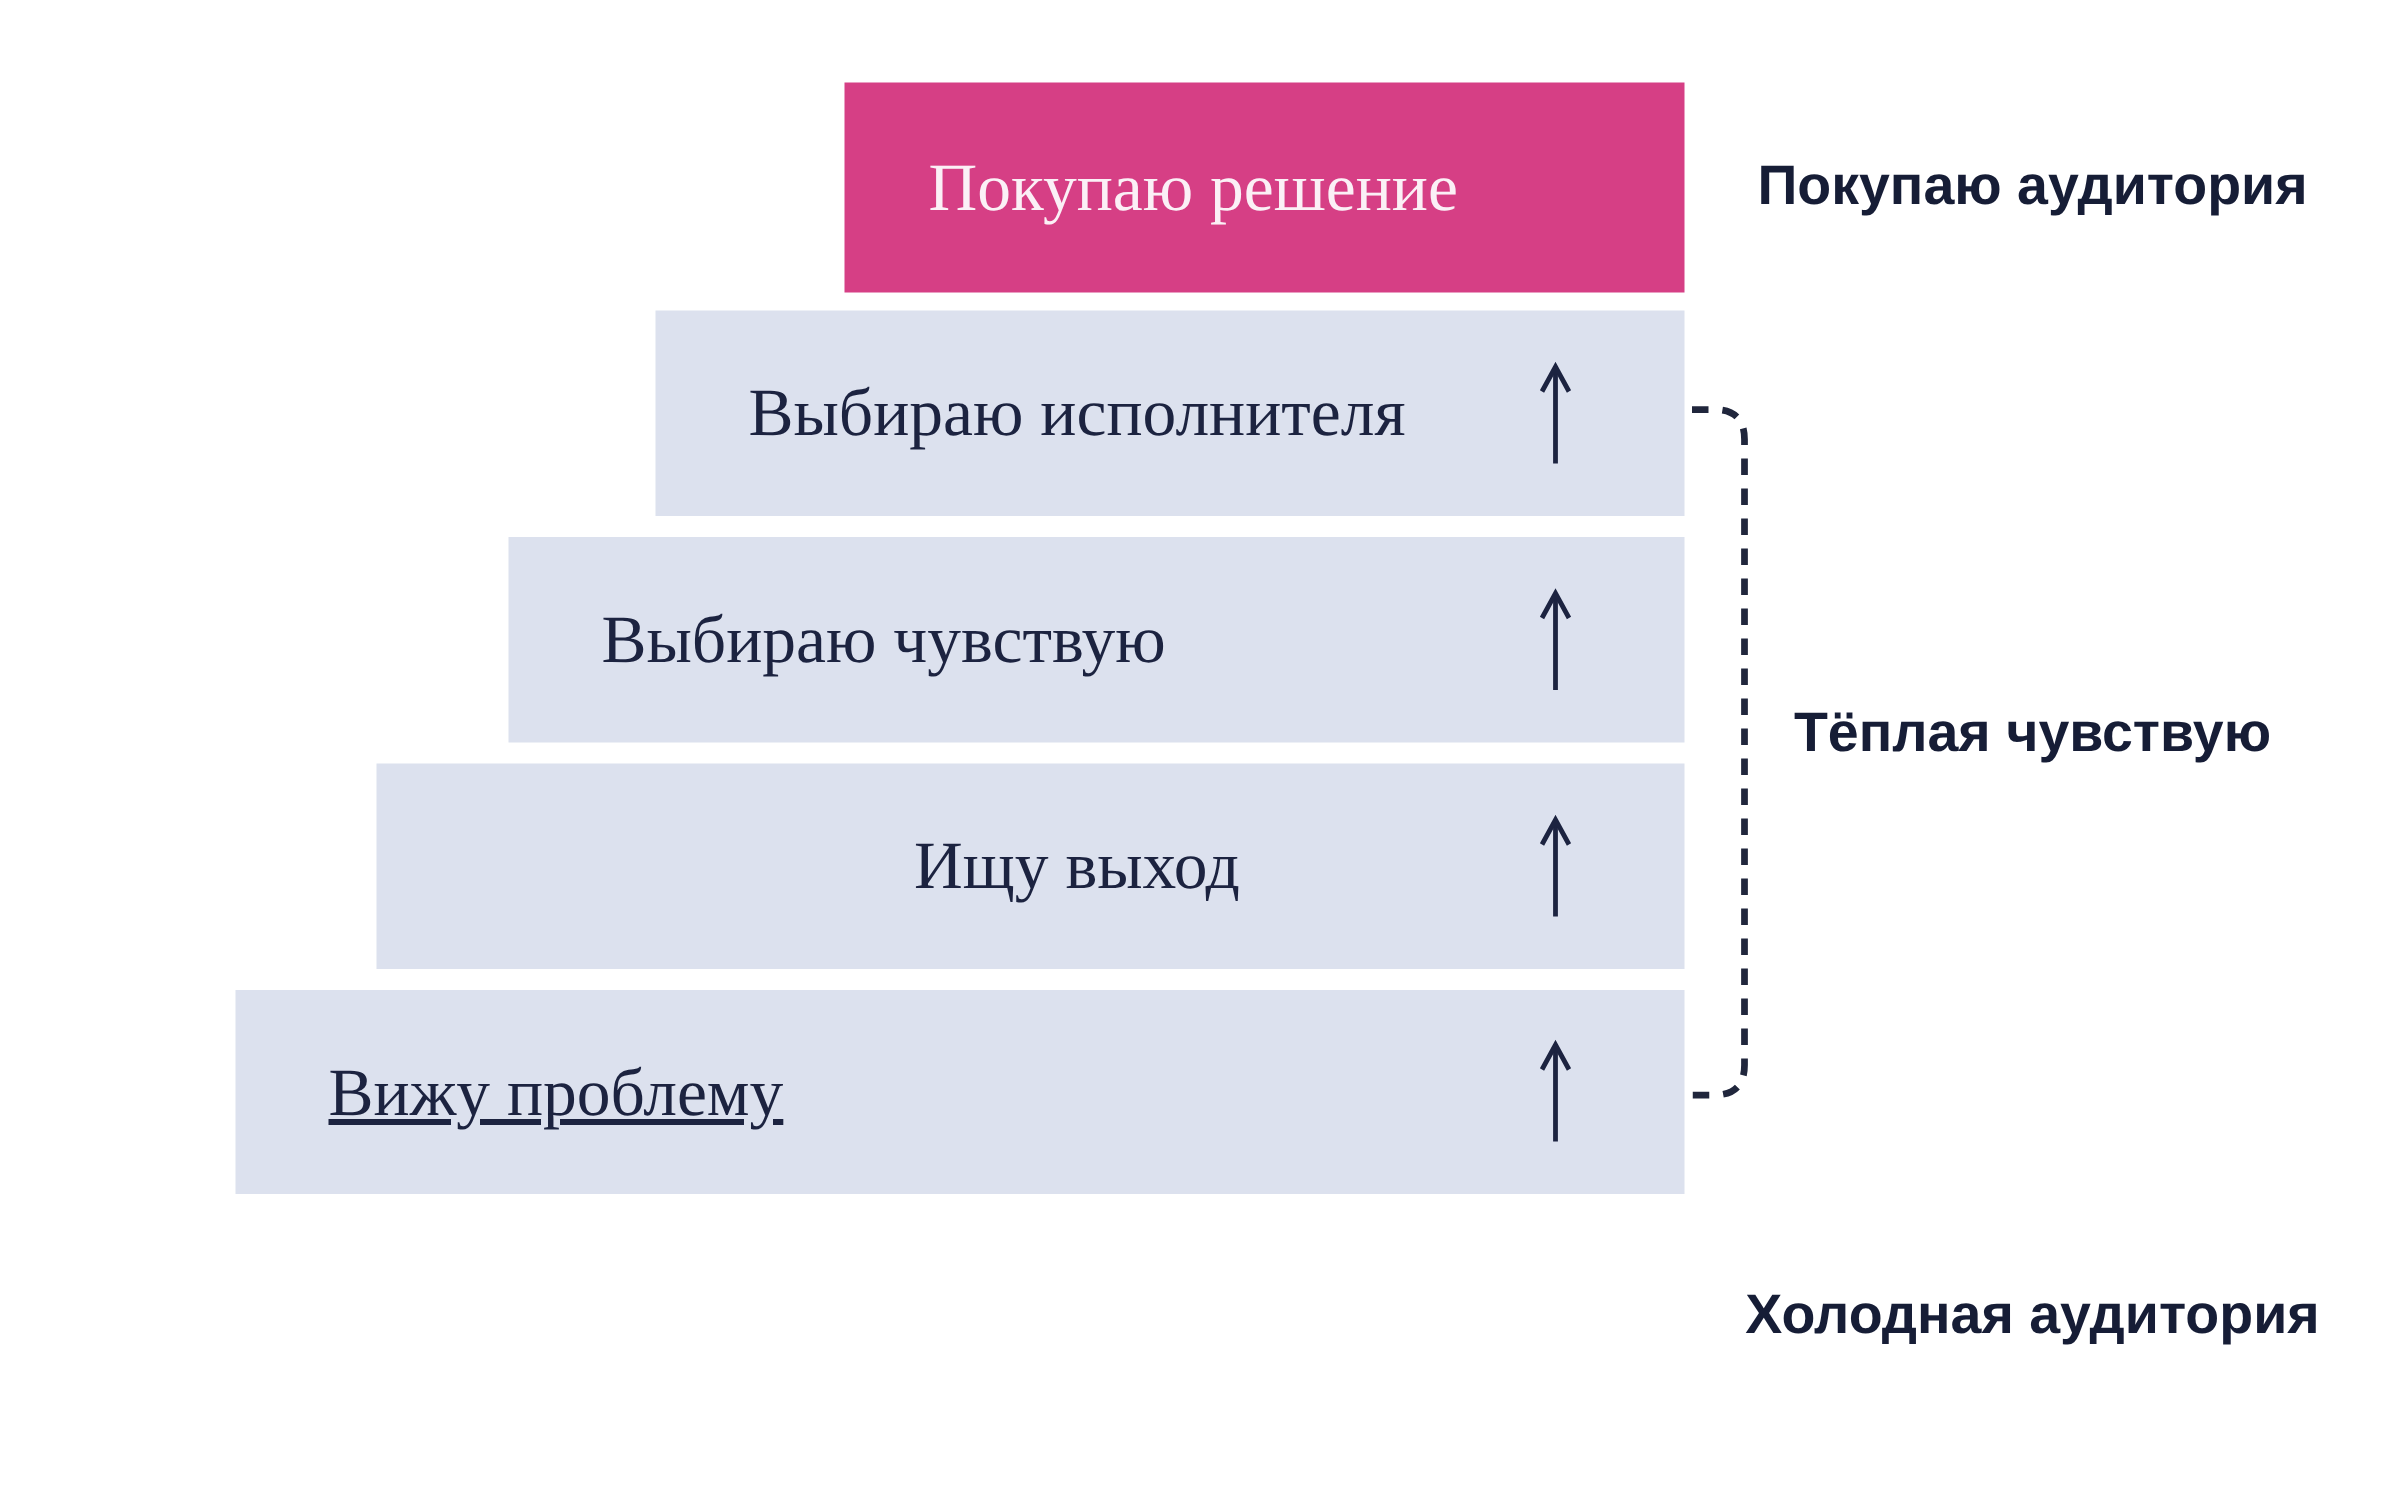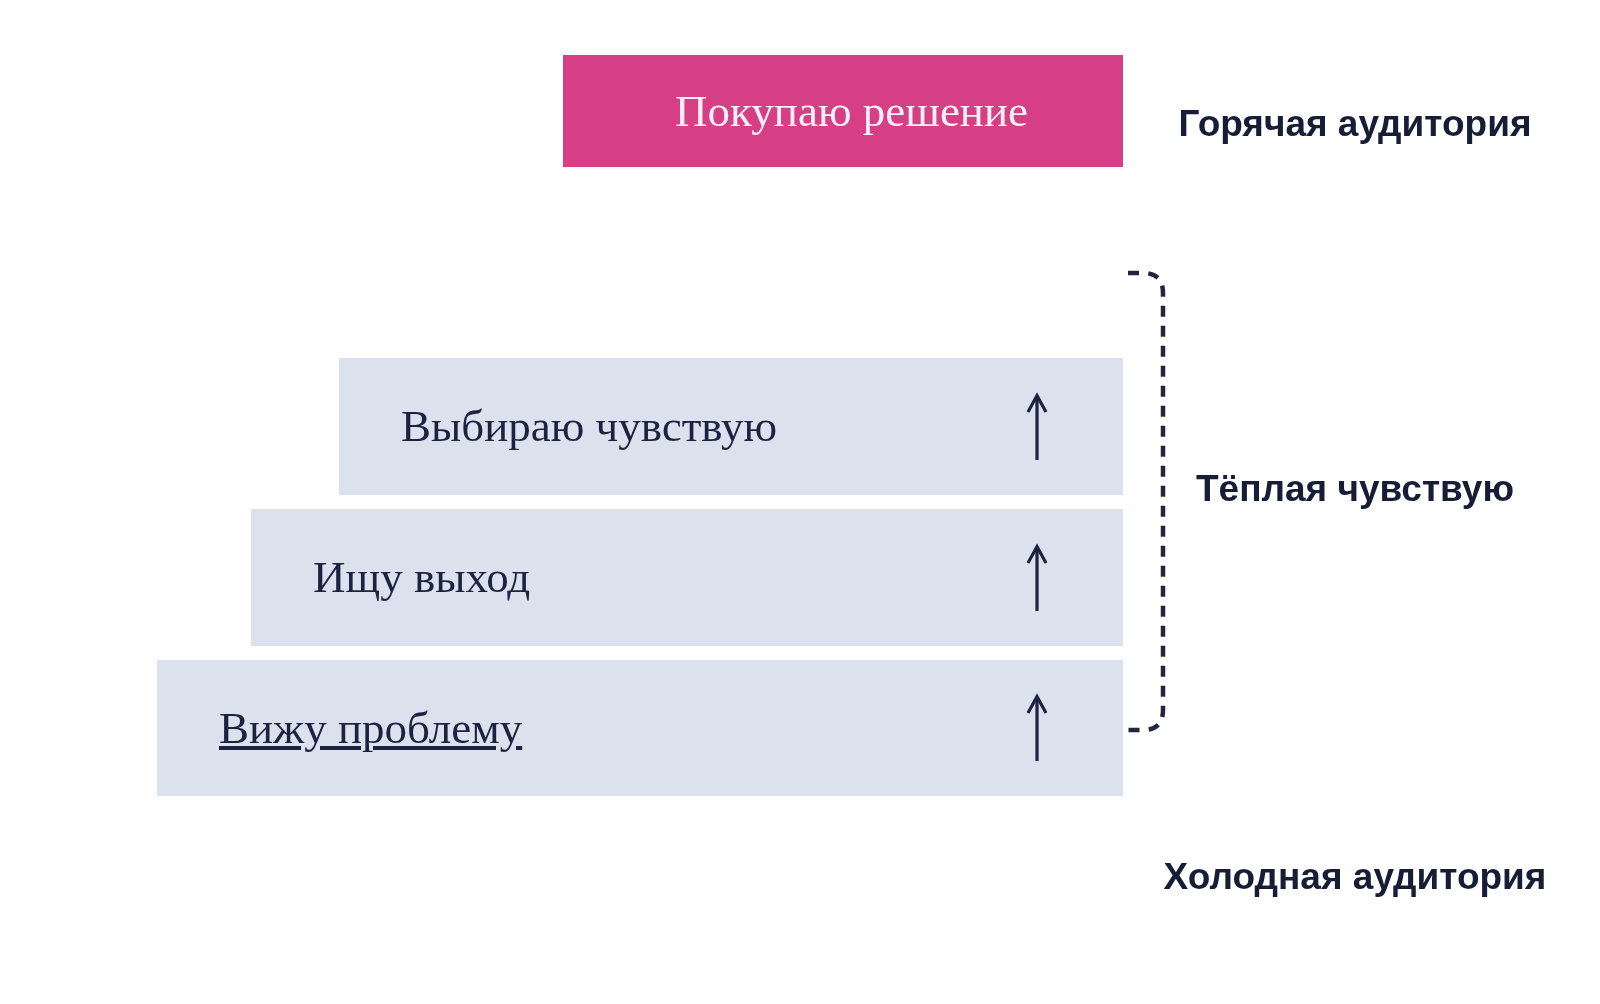--- a/index.html
+++ b/index.html
@@ -17,29 +17,29 @@
     align-items: center;
     box-sizing: border-box;
     padding-left: 62px;
     font-size: 45px;
     line-height: 1;
     color: var(--bar-text, #1C2340);
     background: var(--stage-bar, #DCE1EE);
     white-space: nowrap;
   }
   .bar-1 {
-    left: 563px; top: 55px; width: 560px; height: 112px;
+    left: 563px; top: 55px; width: 560px; height: 140px;
     background: var(--hot-bar, #D63F85);
     color: var(--hot-bar-text, #FBF0F6);
-    justify-content: flex-end;
+    justify-content: center;
     padding: 0 95px 0 0;
   }
   .bar-2 { left: 437px; top: 207px; width: 686px; height: 137px; }
   .bar-3 { left: 339px; top: 358px; width: 784px; height: 137px; }
-  .bar-4 { left: 251px; top: 509px; width: 872px; height: 137px; }
+  .bar-4 { left: 251px; top: 509px; width: 872px; height: 137px; justify-content: center; }
   .bar-5 { left: 157px; top: 660px; width: 966px; height: 136px; text-decoration: underline; }
   .bar-6 {
     left: 53px; top: 810px; width: 1070px; height: 135px;
     background: var(--cold-bar, #EDF0F7);
   }
   .arrow {
     position: absolute;
     right: 72px;
     top: 50%;
     transform: translateY(-50%);
@@ -69,20 +69,29 @@
 </style>
 </head>
 <body>
 
 <div class="canvas">
 
   <div class="bar bar-1">
     <span>Покупаю решение</span>
   </div>
 
+  <div class="bar bar-2">
+    <span>Выбираю исполнителя</span>
+    <span class="arrow">
+      <svg width="28" height="70" viewBox="0 0 28 70" fill="none" stroke="#1C2340" stroke-width="3.2">
+        <path d="M14 68 V5"></path>
+          <path d="M5 20 L14 3.5 L23 20" fill="none"></path>
+      </svg>
+    </span>
+  </div>
 
   <div class="bar bar-3">
     <span>Выбираю чувствую</span>
     <span class="arrow">
       <svg width="28" height="70" viewBox="0 0 28 70" fill="none" stroke="#1C2340" stroke-width="3.2">
         <path d="M14 68 V5"></path>
           <path d="M5 20 L14 3.5 L23 20" fill="none"></path>
       </svg>
     </span>
   </div>
@@ -107,17 +116,17 @@
     </span>
   </div>
 
 
   <div class="bracket">
     <svg width="60" height="485" viewBox="0 0 60 485" fill="none">
       <path d="M8 13 H23 Q43 13 43 33 V450 Q43 470 23 470 H8" stroke="#20263C" stroke-width="4.5" stroke-dasharray="11 9" fill="none"></path>
     </svg>
   </div>
 
-  <div class="aud-label aud-hot">Горячая аудитория</div>
+  <div class="aud-label aud-hot">Покупаю аудитория</div>
   <div class="aud-label aud-warm">Тёплая чувствую</div>
   <div class="aud-label aud-cold">Холодная аудитория</div>
 
 </div>
 
 </body></html>

